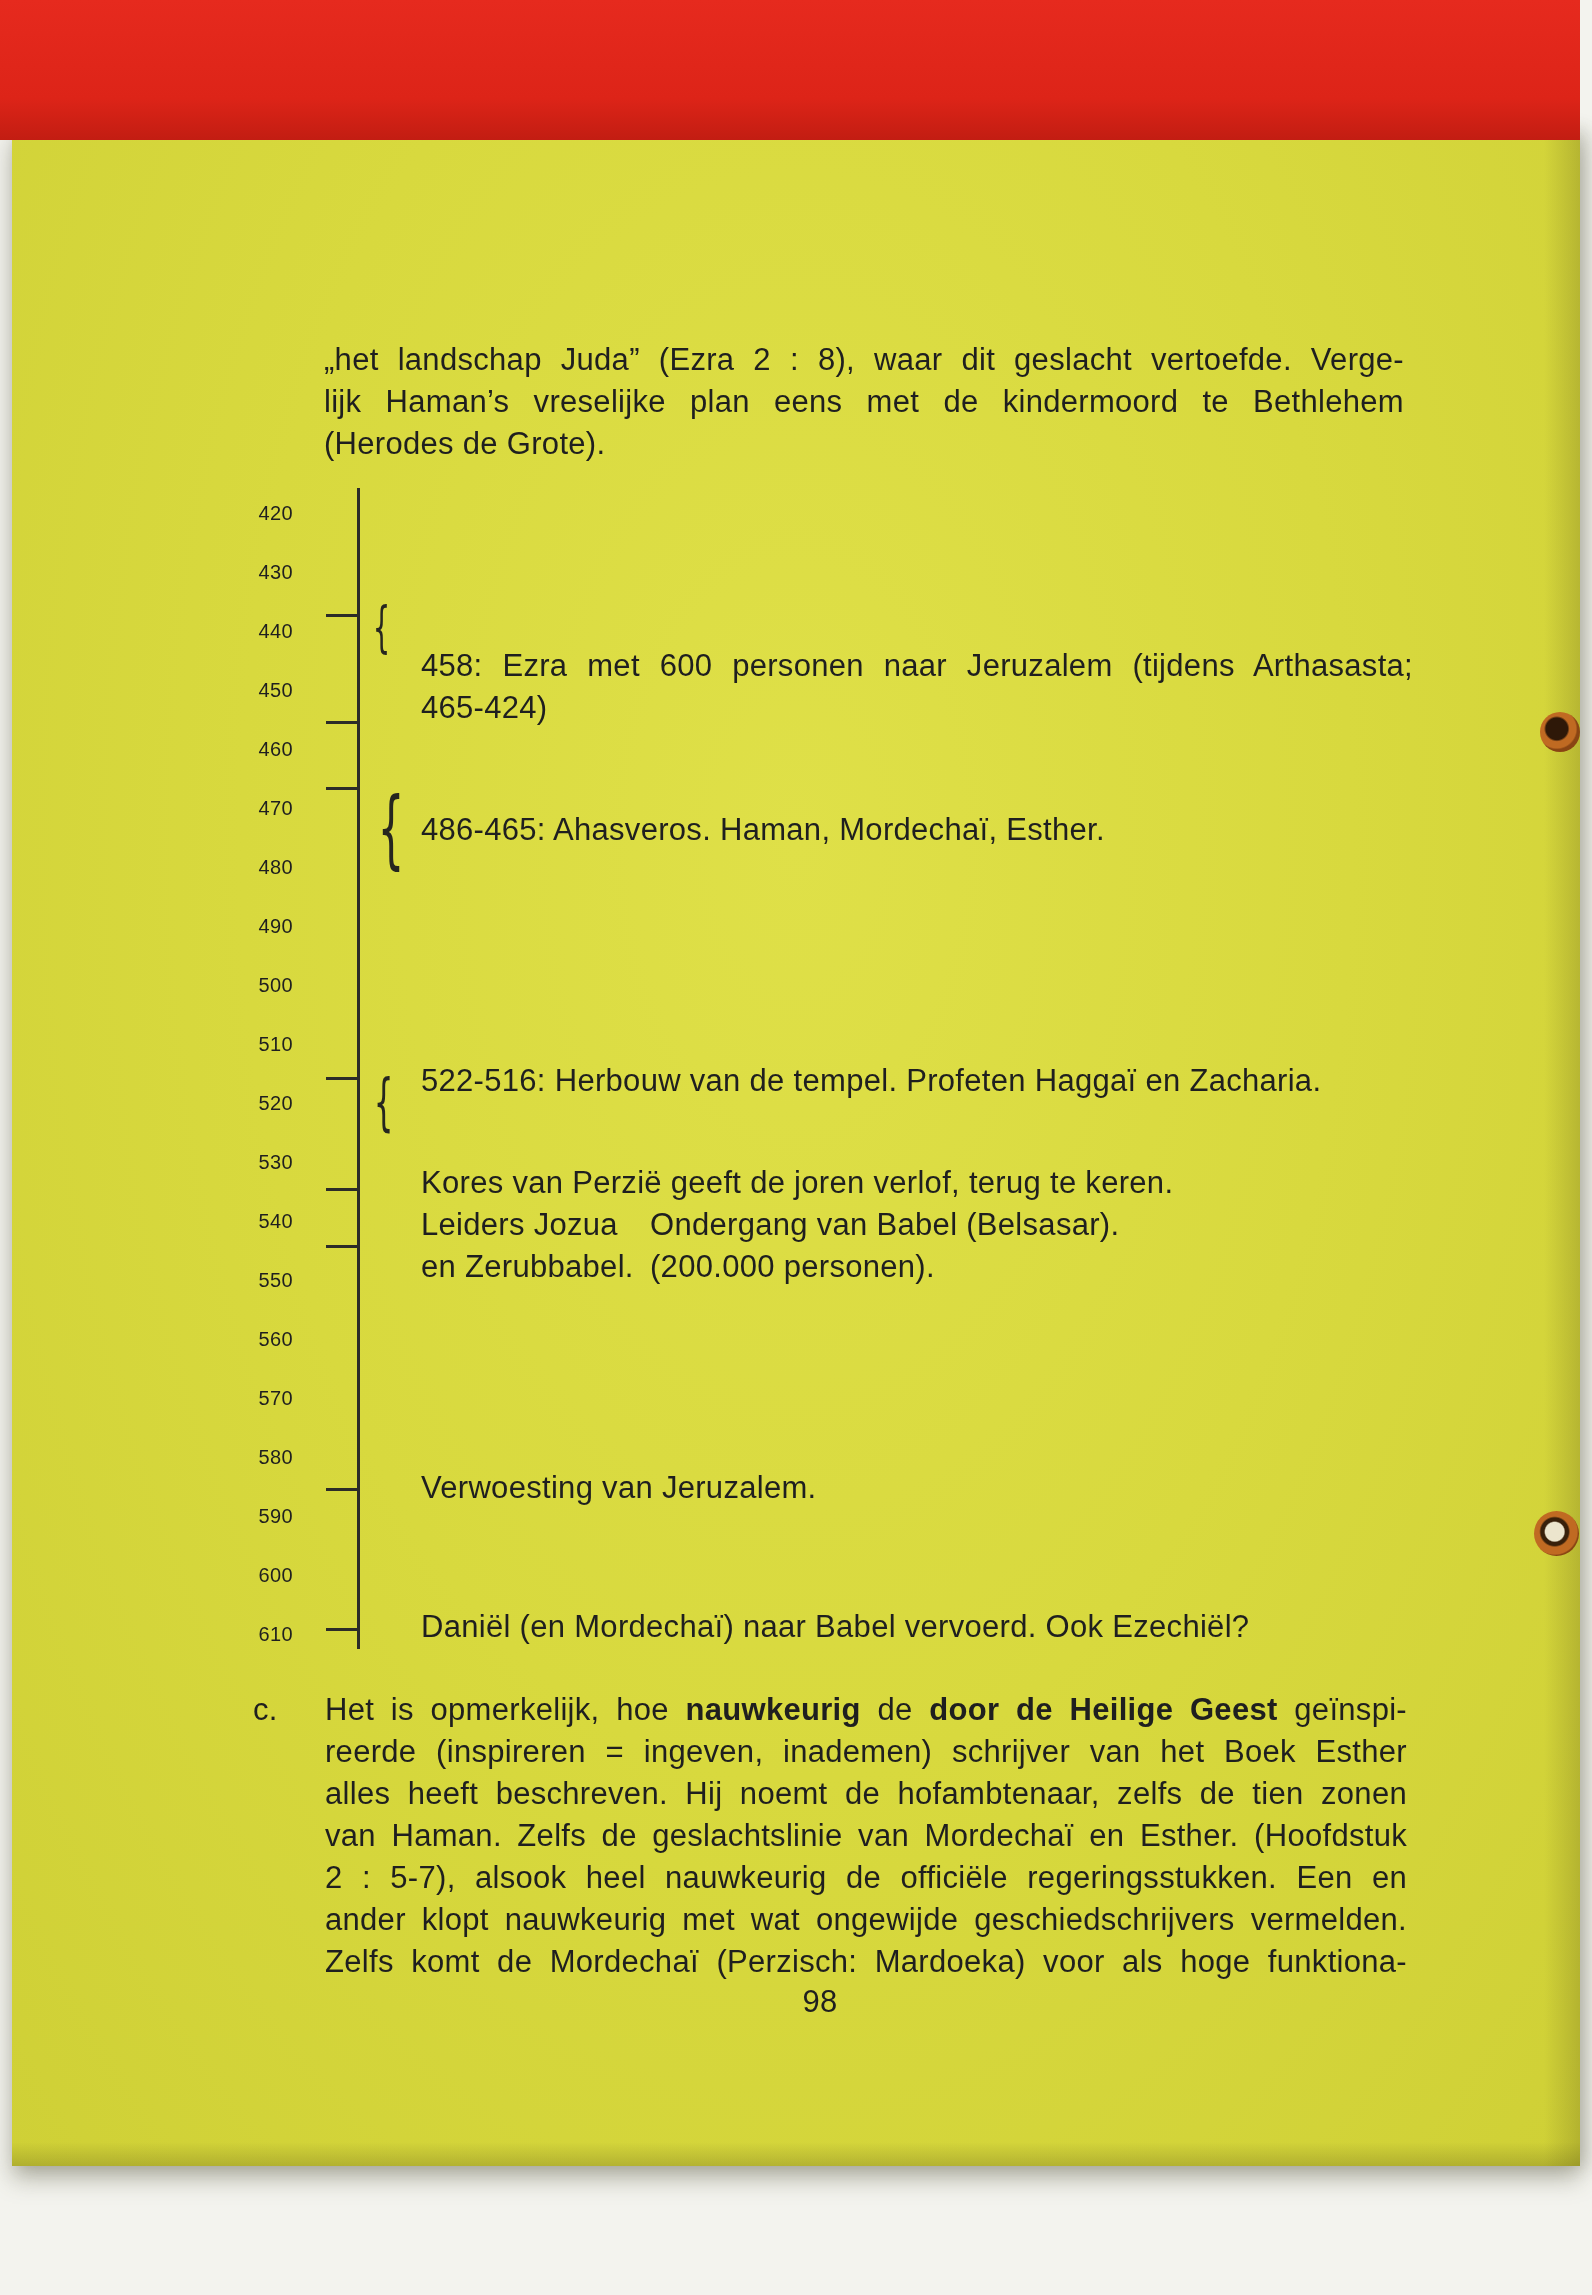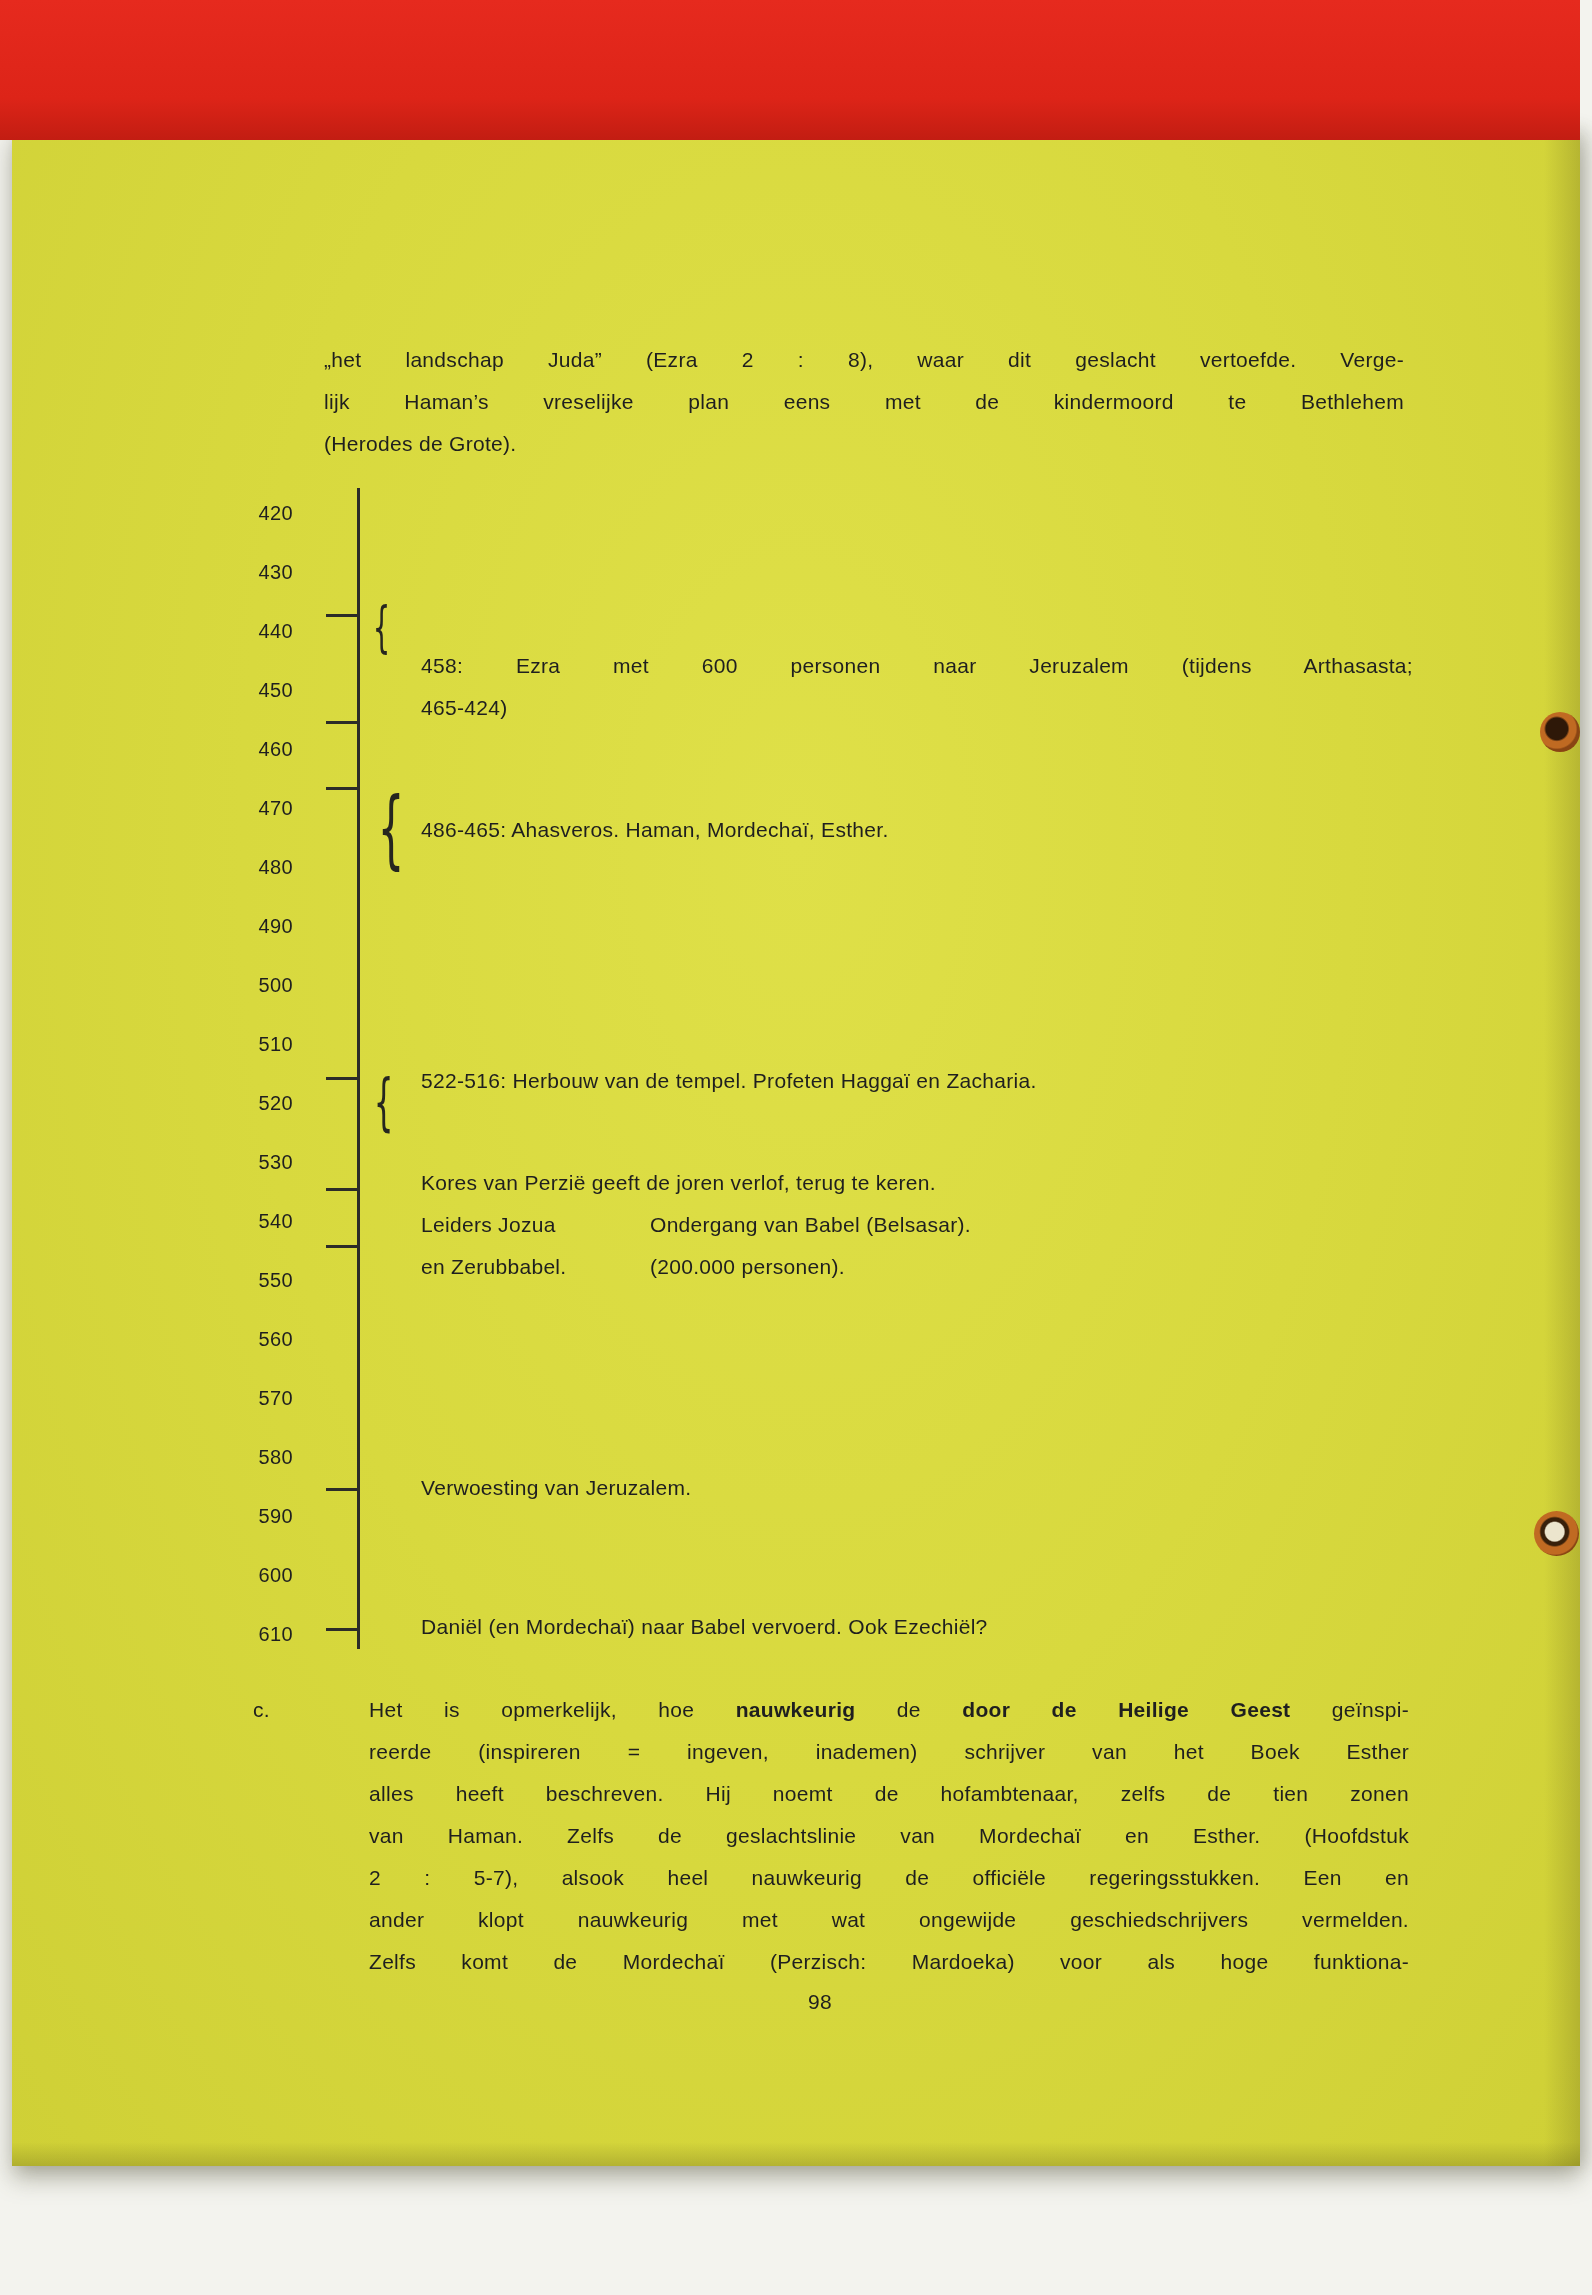--- a/index.html
+++ b/index.html
@@ -25,21 +25,21 @@
     z-index:1;
   }
   .page::after{ 
     content:"";position:absolute;right:0;top:0;bottom:0;width:36px;
     background:linear-gradient(to right, rgba(100,95,20,0), rgba(95,90,25,.25));
   }
   .page::before{ 
     content:"";position:absolute;left:0;right:0;bottom:0;height:24px;
     background:linear-gradient(to bottom, rgba(95,90,25,0), rgba(95,90,25,.28));
   }
-  .txt{position:absolute;font-size:21px;line-height:42px;letter-spacing:0.3px;z-index:2;}
+  .txt{position:absolute;font-size:31px;line-height:42px;letter-spacing:0.3px;z-index:2;}
   .jline{text-align:justify;text-align-last:justify;}
   
   .intro{left:324px;top:339px;width:1080px;}
   
   .years{position:absolute;left:155px;top:484px;width:138px;z-index:2;}
   .year-row{height:59px;display:flex;align-items:center;justify-content:flex-end;
     font-size:20px;letter-spacing:0.4px;}
   .vline{position:absolute;left:357px;top:488px;width:2.6px;height:1161px;background:#2c2c28;z-index:2;}
   .tick{position:absolute;left:326px;width:31px;height:2.6px;background:#2c2c28;z-index:2;}
   .brace{position:absolute;left:364px;color:#26261f;z-index:2;line-height:1;
@@ -48,21 +48,21 @@
   .b2{top:830px;font-size:85px;}
   .b3{top:1103px;font-size:62px;}
   
   .ann{left:421px;}
   .ann-block{width:992px;}
   .split{display:flex;}
   .split .lcol{width:229px;flex:0 0 229px;}
   
   .para-c{left:253px;top:1689px;width:1156px;display:flex;}
   .para-c .marker{flex:0 0 72px;}
-  .para-c .body{width:1082px;margin-left:44px;}
+  .para-c .body{width:1082px;}
   
   .pagenum{left:0;top:1981px;width:1592px;text-align:center;padding-left:24px;}
   
   .hole{position:absolute;border-radius:50%;z-index:4;}
   .hole1{left:1540px;top:712px;width:40px;height:40px;
     background:radial-gradient(circle at 42% 42%, #2e1808 0 33%, #c06a22 39% 58%, #8a4513 63% 79%, rgba(138,69,19,0) 82%);}
   .hole2{left:1534px;top:1511px;width:45px;height:45px;
     background:radial-gradient(circle at 46% 46%, #ece5cd 0 27%, #38200a 31% 40%, #c06a22 45% 65%, #8a4513 69% 80%, rgba(138,69,19,0) 83%);}
 </style>
 </head>

